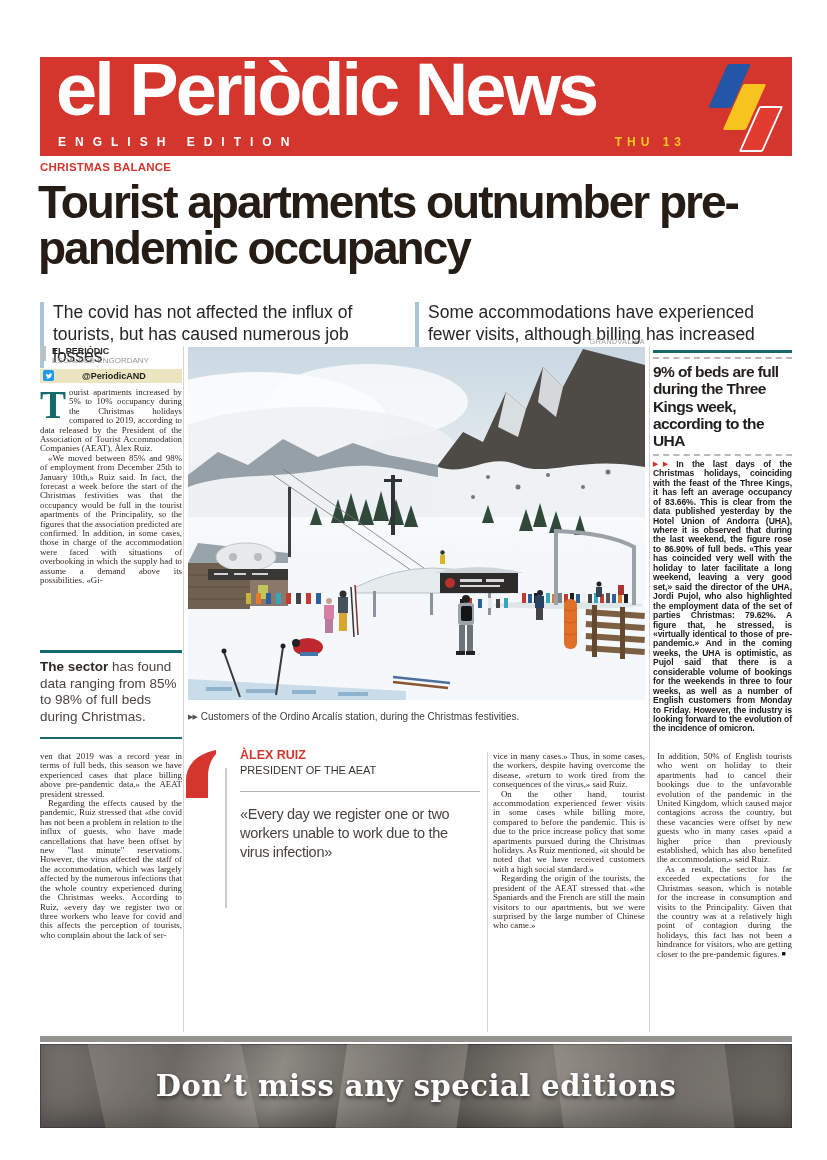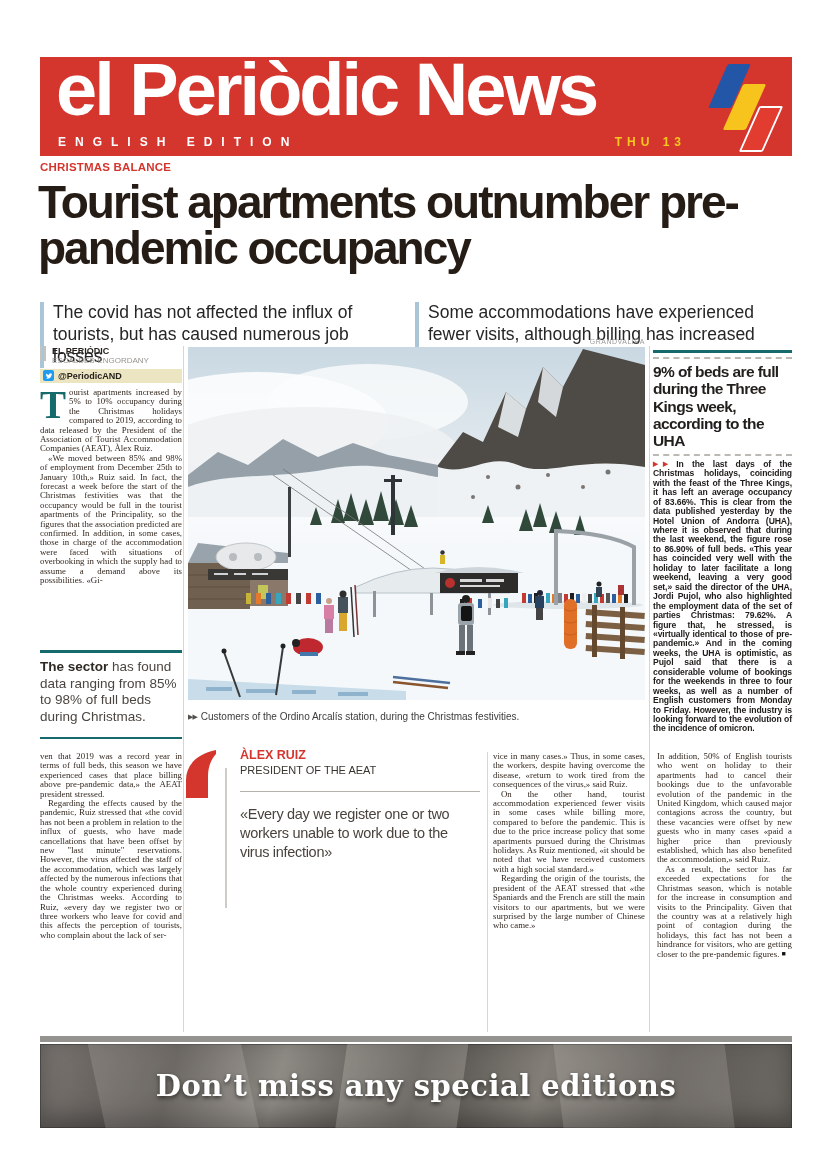--- a/index.html
+++ b/index.html
@@ -38,21 +38,21 @@
 
   .col-a{position:absolute;left:40px;top:346px;width:142px;height:302px;overflow:hidden;}
   .byline-row{display:flex;align-items:flex-start;}
   .dbar{width:2px;height:15px;background:#c4c2bf;margin-right:2px;}
   .dbar.second{margin-right:6px;}
   .byline-source{font-size:9px;font-weight:bold;color:#25201c;line-height:1.15;}
   .byline-place{font-size:8px;color:#989490;line-height:1.2;}
   .twitter-row{margin-top:3px;background:#ece5c2;display:flex;align-items:center;height:14px;padding:0 3px;}
   .tw-icon{width:11px;height:11px;background:#1d9bf0;border-radius:2px;display:flex;align-items:center;
            justify-content:center;margin-right:4px;flex:0 0 11px;}
-  .tw-handle{font-size:9px;font-weight:bold;color:#25201c;}
+  .tw-handle{font-size:9px;font-weight:bold;color:#25201c;margin-left:24px;}
   .body-start{margin-top:5px;}
   .dropcap{float:left;font-family:"Liberation Serif",serif;font-weight:bold;font-size:39px;line-height:.82;
            color:#176a6c;margin:1px 3px 0 0;}
 
   .pull-stat{position:absolute;left:40px;top:650px;width:142px;height:89px;box-sizing:border-box;
              border-top:3px solid #176a6c;border-bottom:2px solid #176a6c;padding-top:6px;
              font-size:13.5px;line-height:1.23;color:#4c4540;}
   .pull-stat b{color:#2e2923;}
 
   

